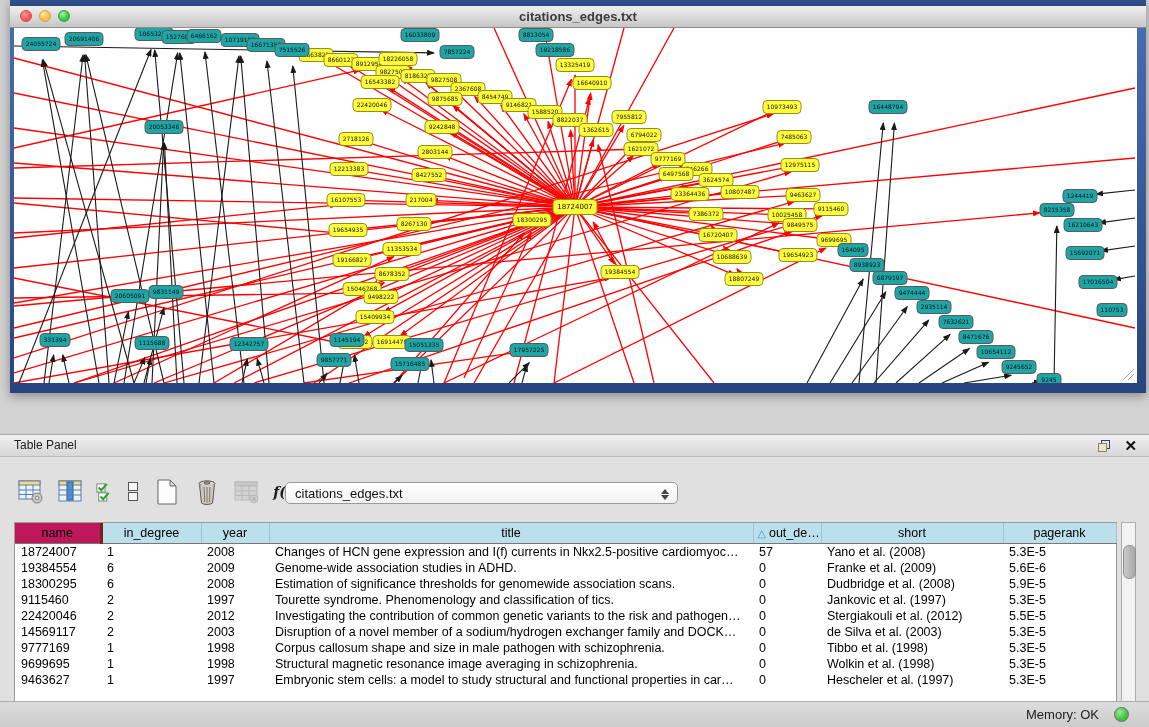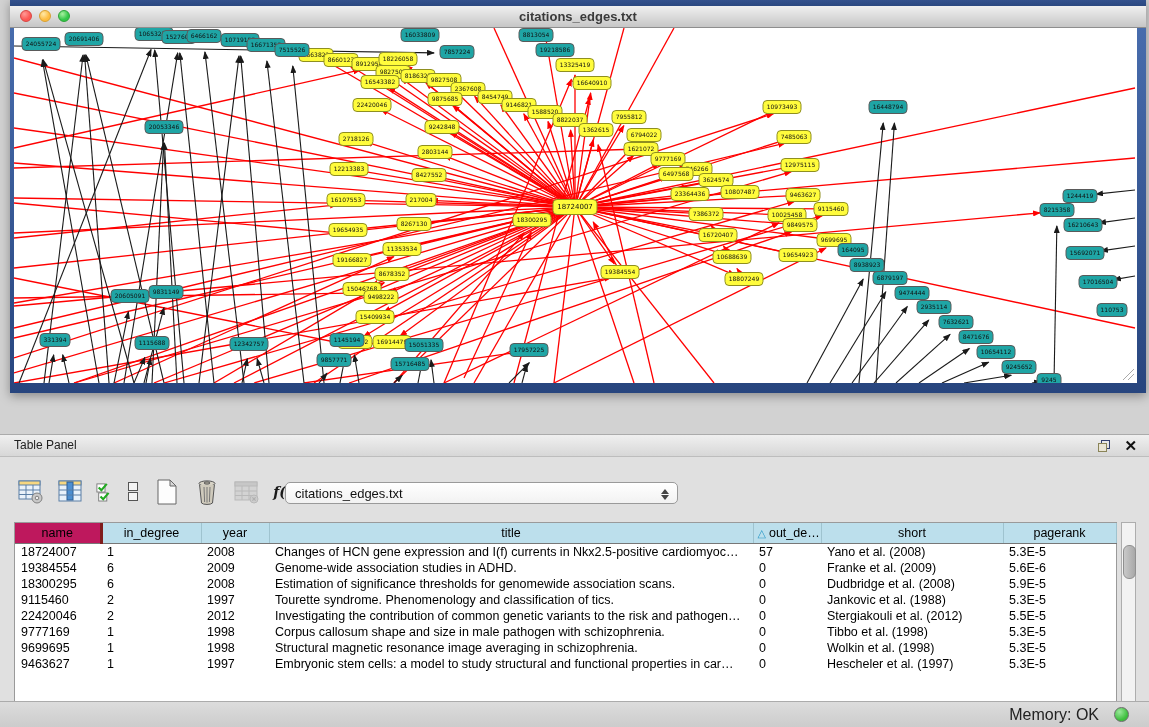--- a/index.html
+++ b/index.html
@@ -46,21 +46,21 @@
   .vscroll .thumb{position:absolute;left:1px;top:22px;width:11px;height:32px;background:linear-gradient(90deg,#C9C9C9,#A8A8A8);border:1px solid #909090;border-radius:6px;}
 
   .tabsbar{position:absolute;left:0;top:274px;width:100%;text-align:center;}
   .seg{display:inline-flex;border:1px solid #9a9a9a;border-radius:5px;overflow:hidden;background:#FCFCFC;box-shadow:0 1px 0 rgba(255,255,255,.7);}
   .seg .tab{padding:0 16px;height:21px;line-height:21px;font-size:17px;color:#1a1a1a;border-right:1px solid #B9B9B9;}
   .seg .tab:last-child{border-right:none;}
   .seg .tab.active{background:linear-gradient(#8B8B8B,#6F6F6F);color:#EFEFEF;}
 
   
   #statusbar{position:absolute;left:0;top:701px;width:1149px;height:26px;background:linear-gradient(#DCDCDC,#CCCCCC);border-top:1px solid #ABABAB;box-sizing:border-box;}
-  #statusbar .mem{position:absolute;right:50px;top:0;line-height:25px;font-size:16px;color:#222;}
+  #statusbar .mem{position:absolute;right:50px;top:0;line-height:25px;font-size:13px;color:#222;}
   #statusbar .dot{position:absolute;right:20px;top:5px;width:15px;height:15px;border-radius:50%;background:radial-gradient(circle at 35% 30%,#9BE89B,#3DBE3D 65%);border:1px solid #6b6b6b;box-sizing:border-box;}
 </style>
 </head>
 <body>
 
 <div id="net-window">
   <div class="frame-top"></div>
   <div class="titlebar">
     <div class="lights">
       <span class="light red"></span>
@@ -791,33 +791,42 @@
             <td>0</td>
             <td>Dudbridge et al. (2008)</td>
             <td>5.9E-5</td>
           </tr>
           <tr>
             <td>9115460</td>
             <td>2</td>
             <td>1997</td>
             <td>Tourette syndrome. Phenomenology and classification of tics.</td>
             <td>0</td>
-            <td>Jankovic et al. (1988)</td>
+            <td>Jankovic et al. (1997)</td>
             <td>5.3E-5</td>
           </tr>
           <tr>
             <td>22420046</td>
             <td>2</td>
             <td>2012</td>
             <td>Investigating the contribution of common genetic variants to the risk and pathogen…</td>
             <td>0</td>
             <td>Stergiakouli et al. (2012)</td>
             <td>5.5E-5</td>
           </tr>
           <tr>
+            <td>14569117</td>
+            <td>2</td>
+            <td>2003</td>
+            <td>Disruption of a novel member of a sodium/hydrogen exchanger family and DOCK…</td>
+            <td>0</td>
+            <td>de Silva et al. (2003)</td>
+            <td>5.3E-5</td>
+          </tr>
+          <tr>
             <td>9777169</td>
             <td>1</td>
             <td>1998</td>
             <td>Corpus callosum shape and size in male pathogen with schizophrenia.</td>
             <td>0</td>
             <td>Tibbo et al. (1998)</td>
             <td>5.3E-5</td>
           </tr>
           <tr>
             <td>9699695</td>

